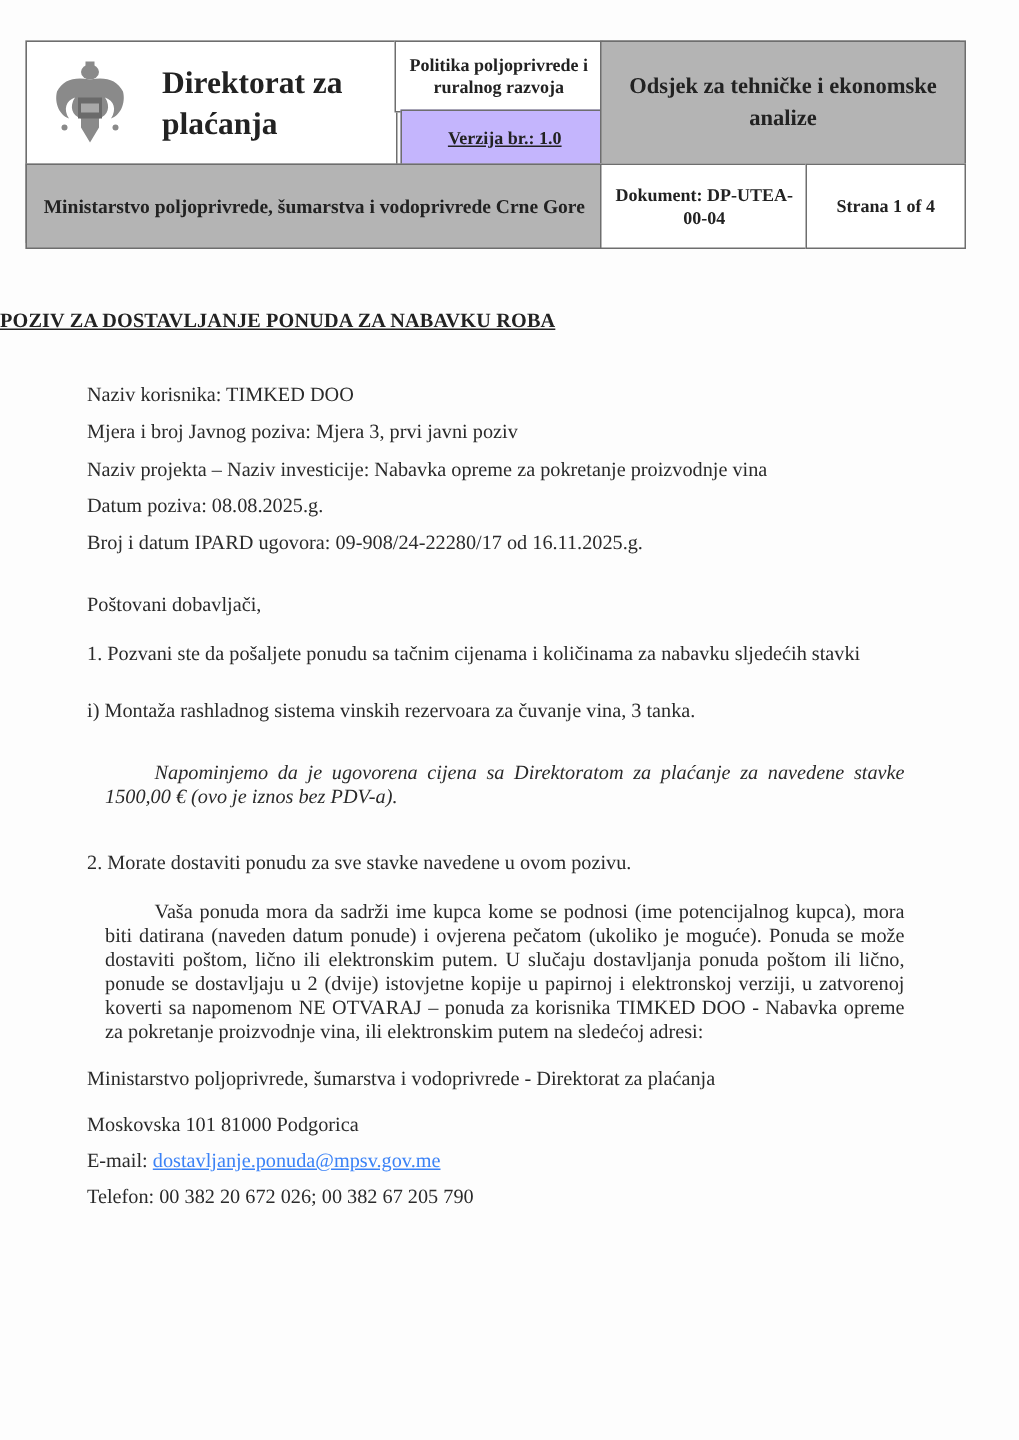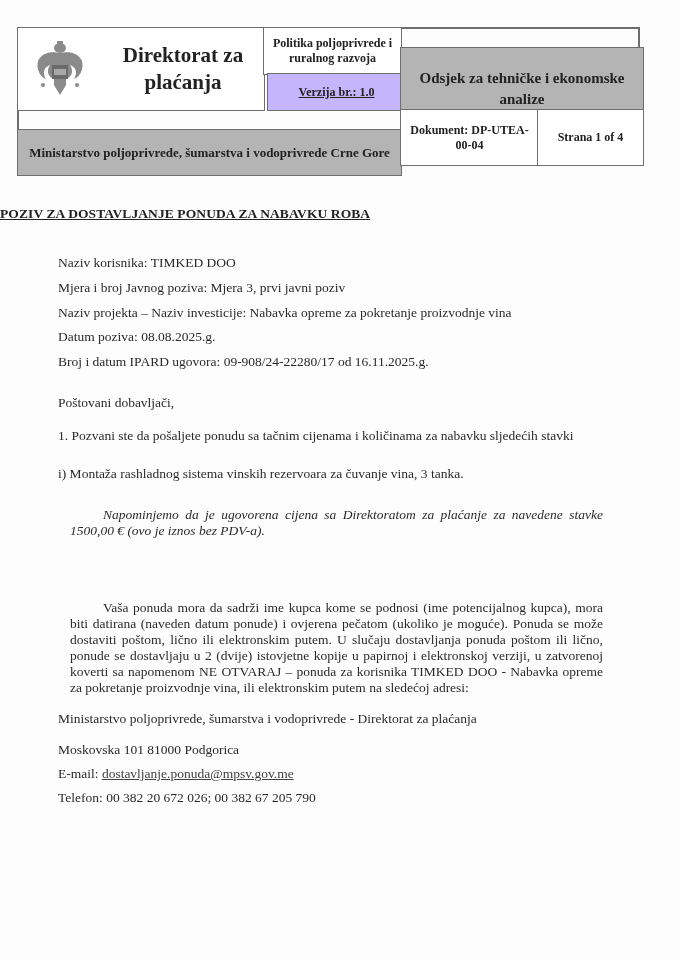--- a/index.html
+++ b/index.html
@@ -7,41 +7,41 @@
     width: 679px; height: 960px; background: #fdfdfd; position: relative; overflow: hidden;
     font-family: "Liberation Serif", "DejaVu Serif", serif; color: #222;
   }
   .page { position: absolute; left: 0; top: 0; width: 679px; height: 960px; background: #fdfdfd; }
 
   
   .hdr { position: absolute; left: 17px; top: 27px; width: 623px; height: 135px;
          border: 2px solid #6e6e6e; box-sizing: border-box; }
   .cell { position: absolute; box-sizing: border-box; border: 1.5px solid #6e6e6e; display: flex;
           align-items: center; justify-content: center; text-align: center; font-weight: bold; }
-  .grey { background: #b4b4b4; margin-top: 20px; }
+  .grey { background: #b4b4b4; }
   .c-logo { left: -2px; top: -2px; width: 248px; height: 84px; background: #fff; justify-content: flex-start; }
   .c-pol  { left: 244px; top: -2px; width: 139px; height: 48px; background: #fff; font-size: 12px; line-height: 15px; padding: 0 4px; }
   .c-ver  { left: 248px; top: 44px; width: 139px; height: 38px; background: #c4b5fd; font-size: 12px; text-decoration: underline; }
   .c-ods  { left: 381px; top: -2px; width: 244px; height: 84px; font-size: 15px; line-height: 21px; padding: 0 10px; }
-  .c-min  { left: -2px; top: 80px; width: 385px; height: 47px; font-size: 13px; line-height: 18px; padding: 0 6px; }
+  .c-min  { left: -2px; top: 80px; width: 385px; height: 57px; font-size: 13px; line-height: 18px; padding: 0 6px; }
   .c-dok  { left: 381px; top: 80px; width: 139px; height: 57px; background: #fff; font-size: 12px; line-height: 15px; padding: 0 4px; }
   .c-str  { left: 518px; top: 80px; width: 107px; height: 57px; background: #fff; font-size: 12px; }
 
   .logo { width: 56px; height: 60px; margin-left: 14px; flex: none; }
-  .dir-title { font-size: 21px; line-height: 27px; width: 150px; margin-left: 20px; text-align: center; }
+  .dir-title { font-size: 21px; line-height: 27px; width: 150px; margin-left: 20px; text-align: left; }
 
   
   .title { position: absolute; left: 0; width: 679px; top: 206px; text-align: left; font-weight: bold;
            font-size: 13.5px; text-decoration: underline; letter-spacing: 0.1px; }
   .line { position: absolute; left: 58px; font-size: 13.5px; white-space: nowrap; color: #2a2a2a; }
   .italic { font-style: italic; }
   .para { position: absolute; left: 58px; width: 533px; font-size: 13.5px; line-height: 16px;
           text-align: justify; color: #2a2a2a; }
   .indent { text-indent: 33px; margin-left: 12px; }
-  .link { color: #404040; text-decoration: underline; }
+  .link { color: #3b82f6; text-decoration: underline; }
 </style>
 </head>
 <body>
 
 <div class="page">
 
   <div class="hdr">
     <div class="cell c-logo">
       <svg class="logo" viewBox="0 0 56 60">
         <g fill="#8a8a8a">
@@ -71,20 +71,21 @@
   <div class="line" style="top:305px">Naziv projekta – Naziv investicije: Nabavka opreme za pokretanje proizvodnje vina</div>
   <div class="line" style="top:329px">Datum poziva: 08.08.2025.g.</div>
   <div class="line" style="top:354px">Broj i datum IPARD ugovora: 09-908/24-22280/17 od 16.11.2025.g.</div>
 
   <div class="line" style="top:395px">Poštovani dobavljači,</div>
   <div class="line" style="top:428px">1.  Pozvani ste da pošaljete ponudu sa tačnim cijenama i količinama za nabavku sljedećih stavki</div>
   <div class="line" style="top:466px">i) Montaža rashladnog sistema vinskih rezervoara za čuvanje vina, 3 tanka.</div>
 
   <div class="para italic indent" style="top:507px">Napominjemo da je ugovorena cijena sa Direktoratom za plaćanje za navedene stavke 1500,00 € (ovo je iznos bez PDV-a).</div>
 
+  <div class="line" style="top:567px">2.  Morate dostaviti ponudu za sve stavke navedene u ovom pozivu.</div>
 
   <div class="para indent" style="top:600px">Vaša ponuda mora da sadrži ime kupca kome se podnosi (ime potencijalnog kupca), mora biti datirana (naveden datum ponude) i ovjerena pečatom (ukoliko je moguće). Ponuda se može dostaviti poštom, lično ili elektronskim putem. U slučaju dostavljanja ponuda poštom ili lično, ponude se dostavljaju u 2 (dvije) istovjetne kopije u papirnoj i elektronskoj verziji, u zatvorenoj koverti sa napomenom NE OTVARAJ – ponuda za korisnika TIMKED DOO - Nabavka opreme za pokretanje proizvodnje vina, ili elektronskim putem na sledećoj adresi:</div>
 
   <div class="line" style="top:711px">Ministarstvo poljoprivrede, šumarstva i vodoprivrede - Direktorat za plaćanja</div>
   <div class="line" style="top:742px">Moskovska 101 81000 Podgorica</div>
   <div class="line" style="top:766px">
     <span>E-mail: </span><span class="link">dostavljanje.ponuda@mpsv.gov.me</span>
   </div>
   <div class="line" style="top:790px">Telefon: 00 382 20 672 026; 00 382 67 205 790</div>
 

